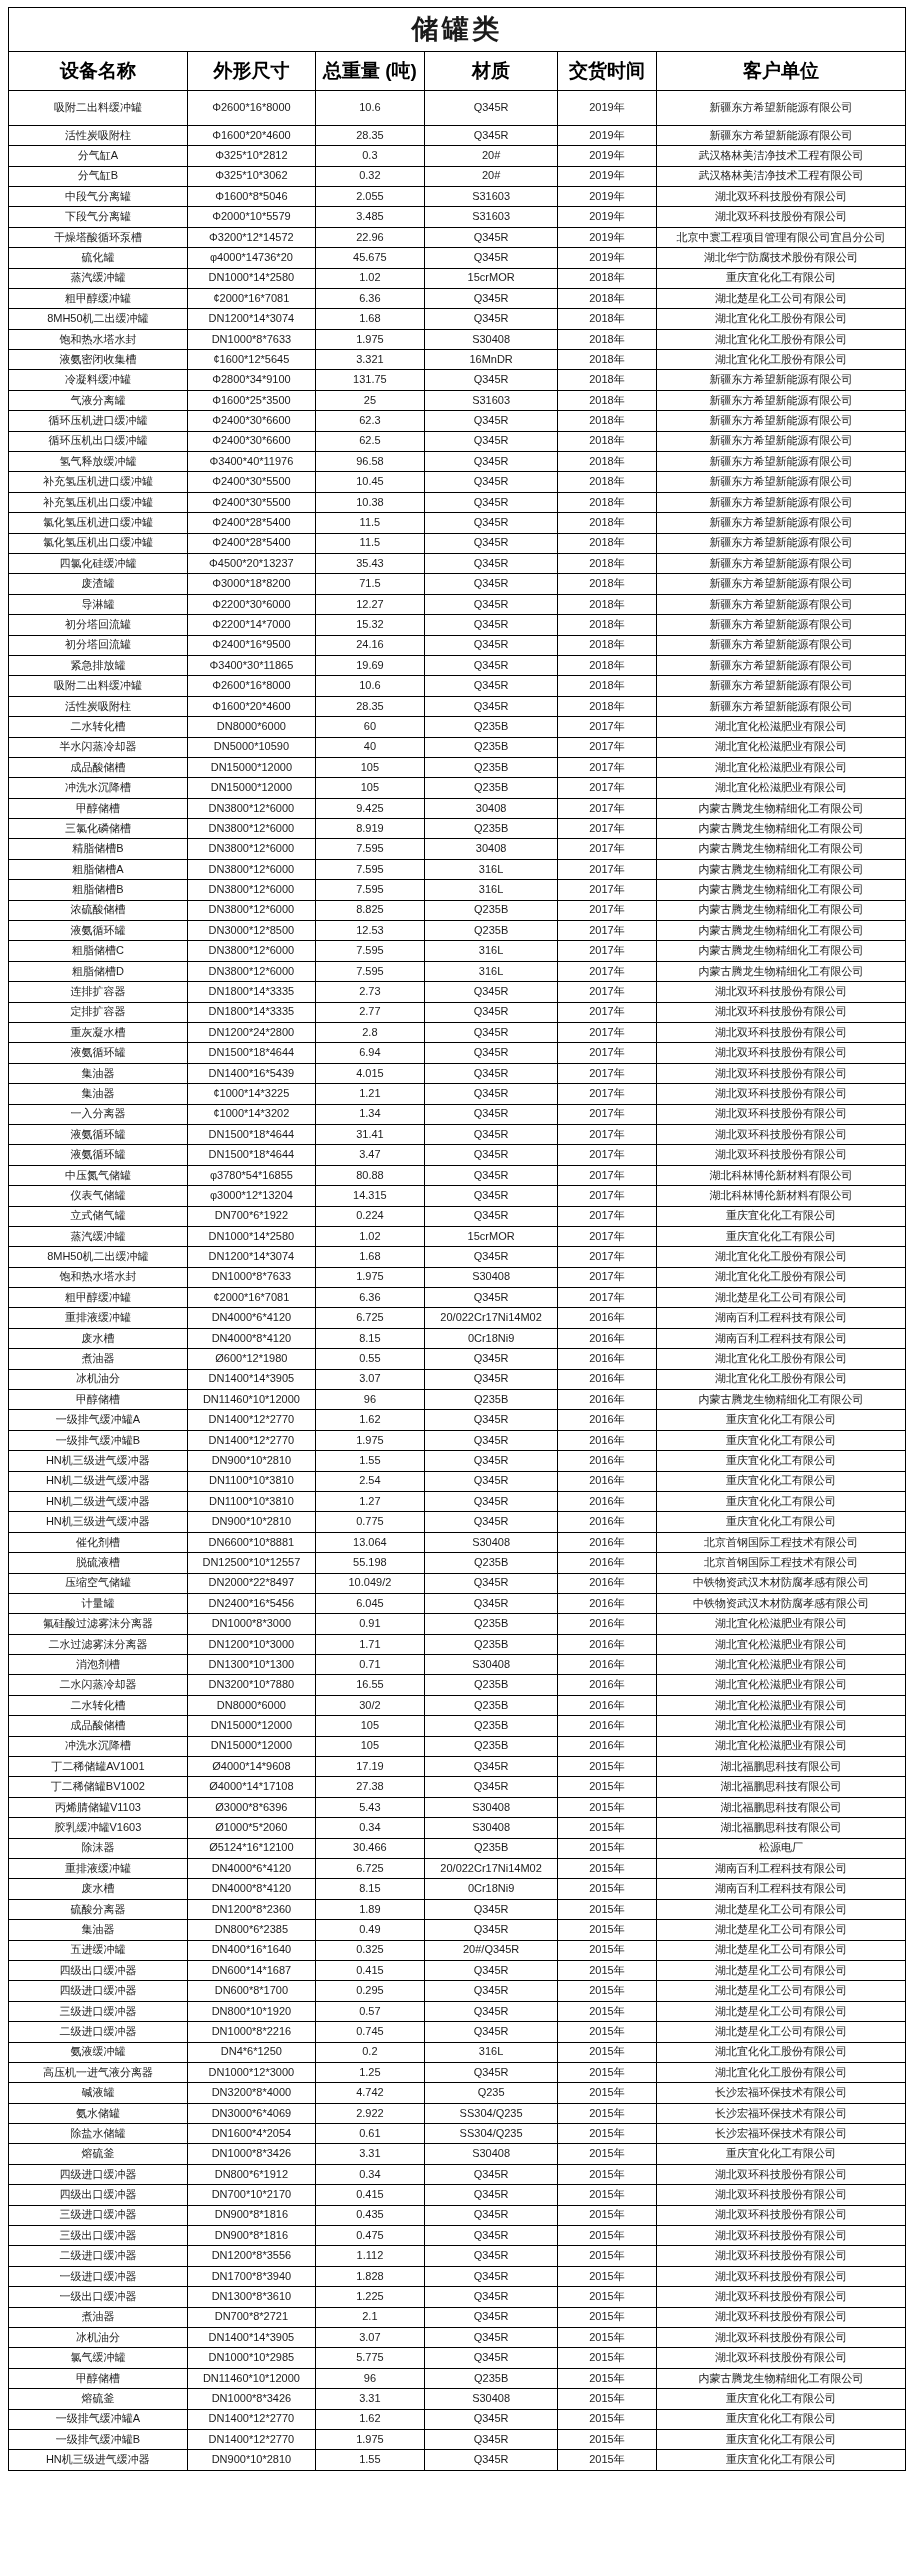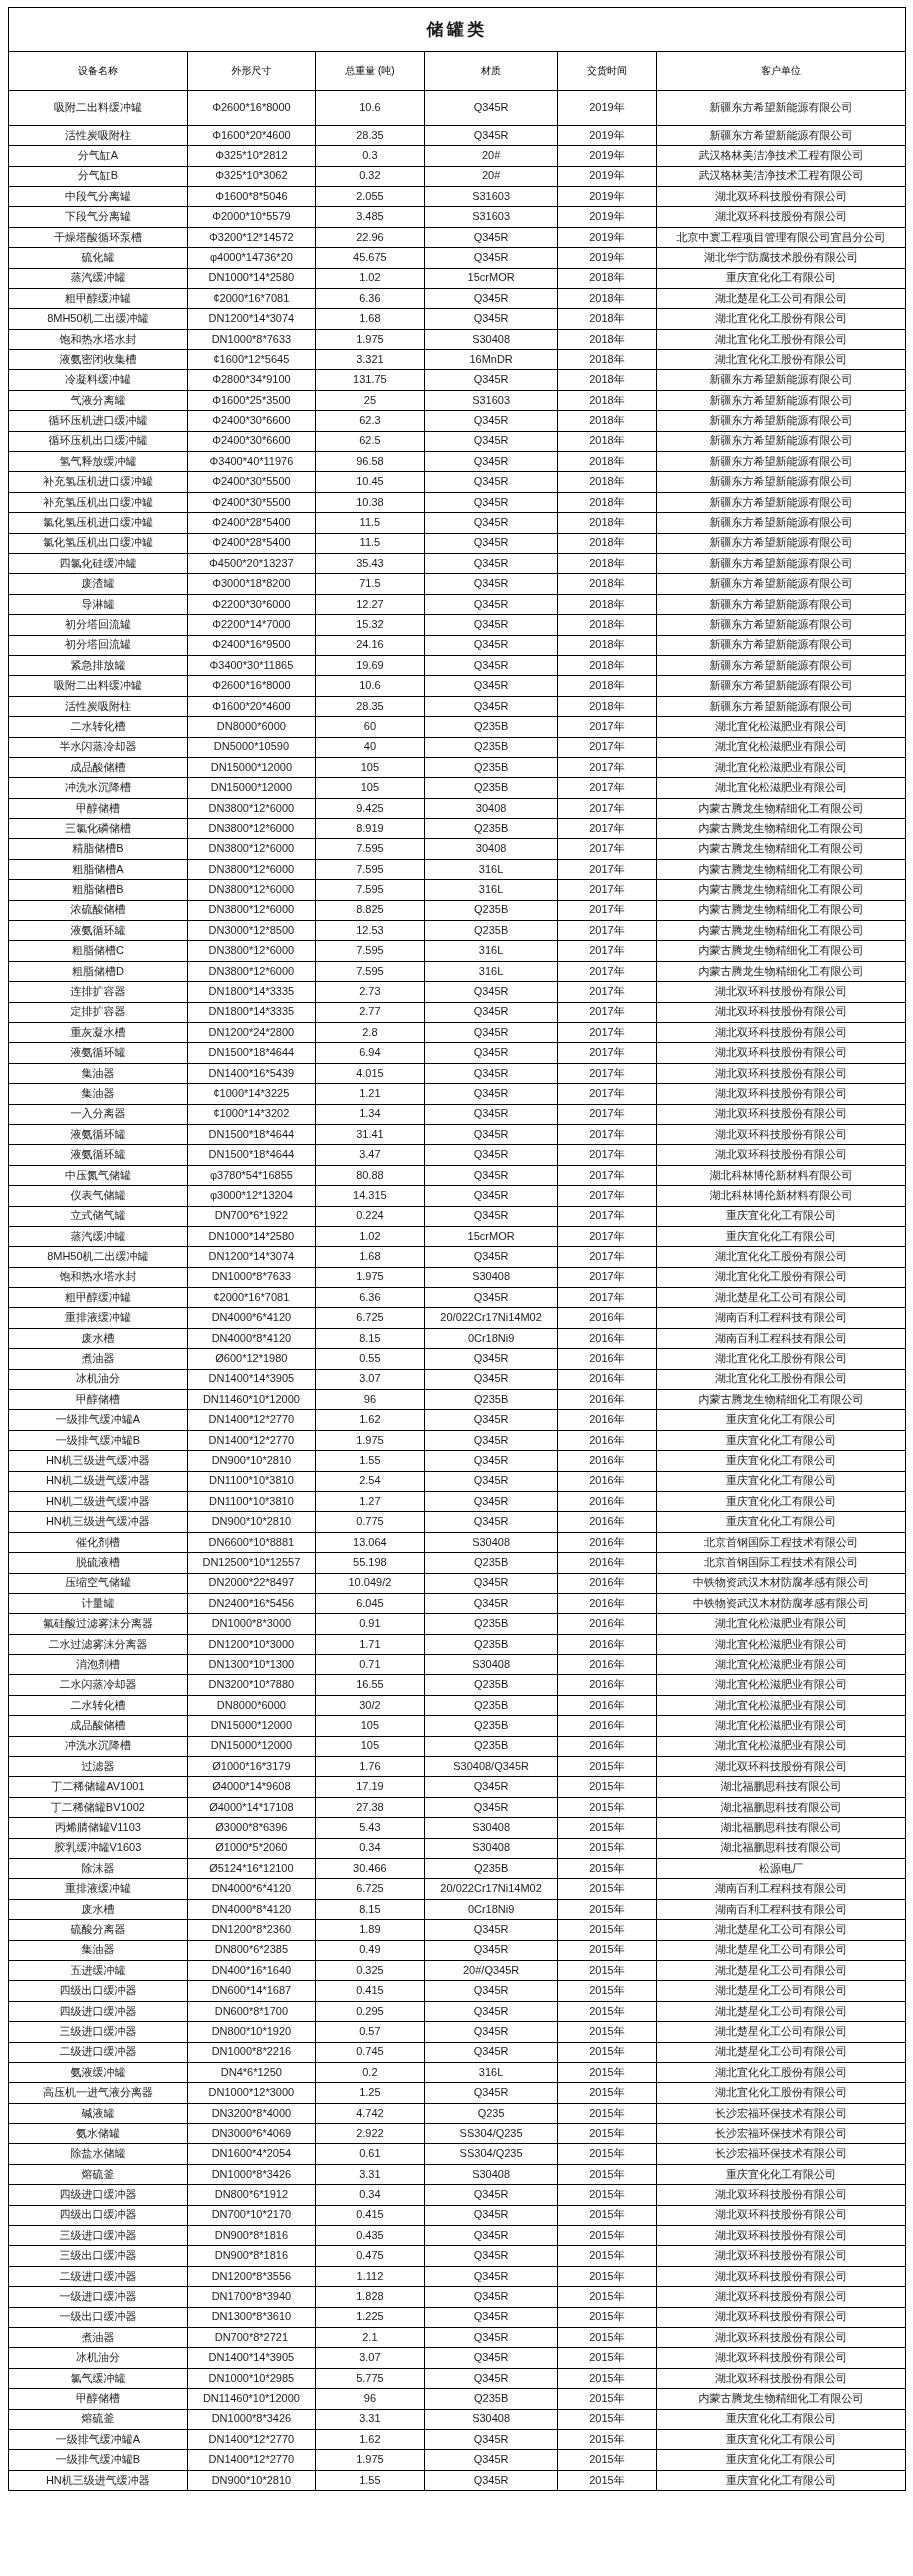--- a/index.html
+++ b/index.html
@@ -24,30 +24,30 @@
   table.tank-table th,
   table.tank-table td {
     border: 0.8px solid #000;
     text-align: center;
     vertical-align: middle;
     color: #1a1a1a;
     overflow: hidden;
     word-break: break-all;
   }
   th.table-title {
-    font-size: 17px;
+    font-size: 27px;
     font-weight: bold;
     height: 41px;
     letter-spacing: 3.4px;
     border-bottom: 1.7px solid #000;
     color: #000;
   }
   tr.header-row th {
-    font-size: 10px;
-    font-weight: normal;
+    font-size: 19px;
+    font-weight: bold;
     height: 36px;
     border-bottom: 1.7px solid #000;
     color: #000;
   }
   tbody td {
     font-size: 11px;
     line-height: 1.25;
     padding: 2.5px 1.7px;
     height: 14.4px;
   }
@@ -728,28 +728,20 @@
         </tr>
         <tr>
           <td>冲洗水沉降槽</td>
           <td>DN15000*12000</td>
           <td>105</td>
           <td>Q235B</td>
           <td>2016年</td>
           <td>湖北宜化松滋肥业有限公司</td>
         </tr>
         <tr>
-          <td>过滤器</td>
-          <td>Ø1000*16*3179</td>
-          <td>1.76</td>
-          <td>S30408/Q345R</td>
-          <td>2015年</td>
-          <td>湖北双环科技股份有限公司</td>
-        </tr>
-        <tr>
           <td>丁二稀储罐AV1001</td>
           <td>Ø4000*14*9608</td>
           <td>17.19</td>
           <td>Q345R</td>
           <td>2015年</td>
           <td>湖北福鹏思科技有限公司</td>
         </tr>
         <tr>
           <td>丁二稀储罐BV1002</td>
           <td>Ø4000*14*17108</td>

